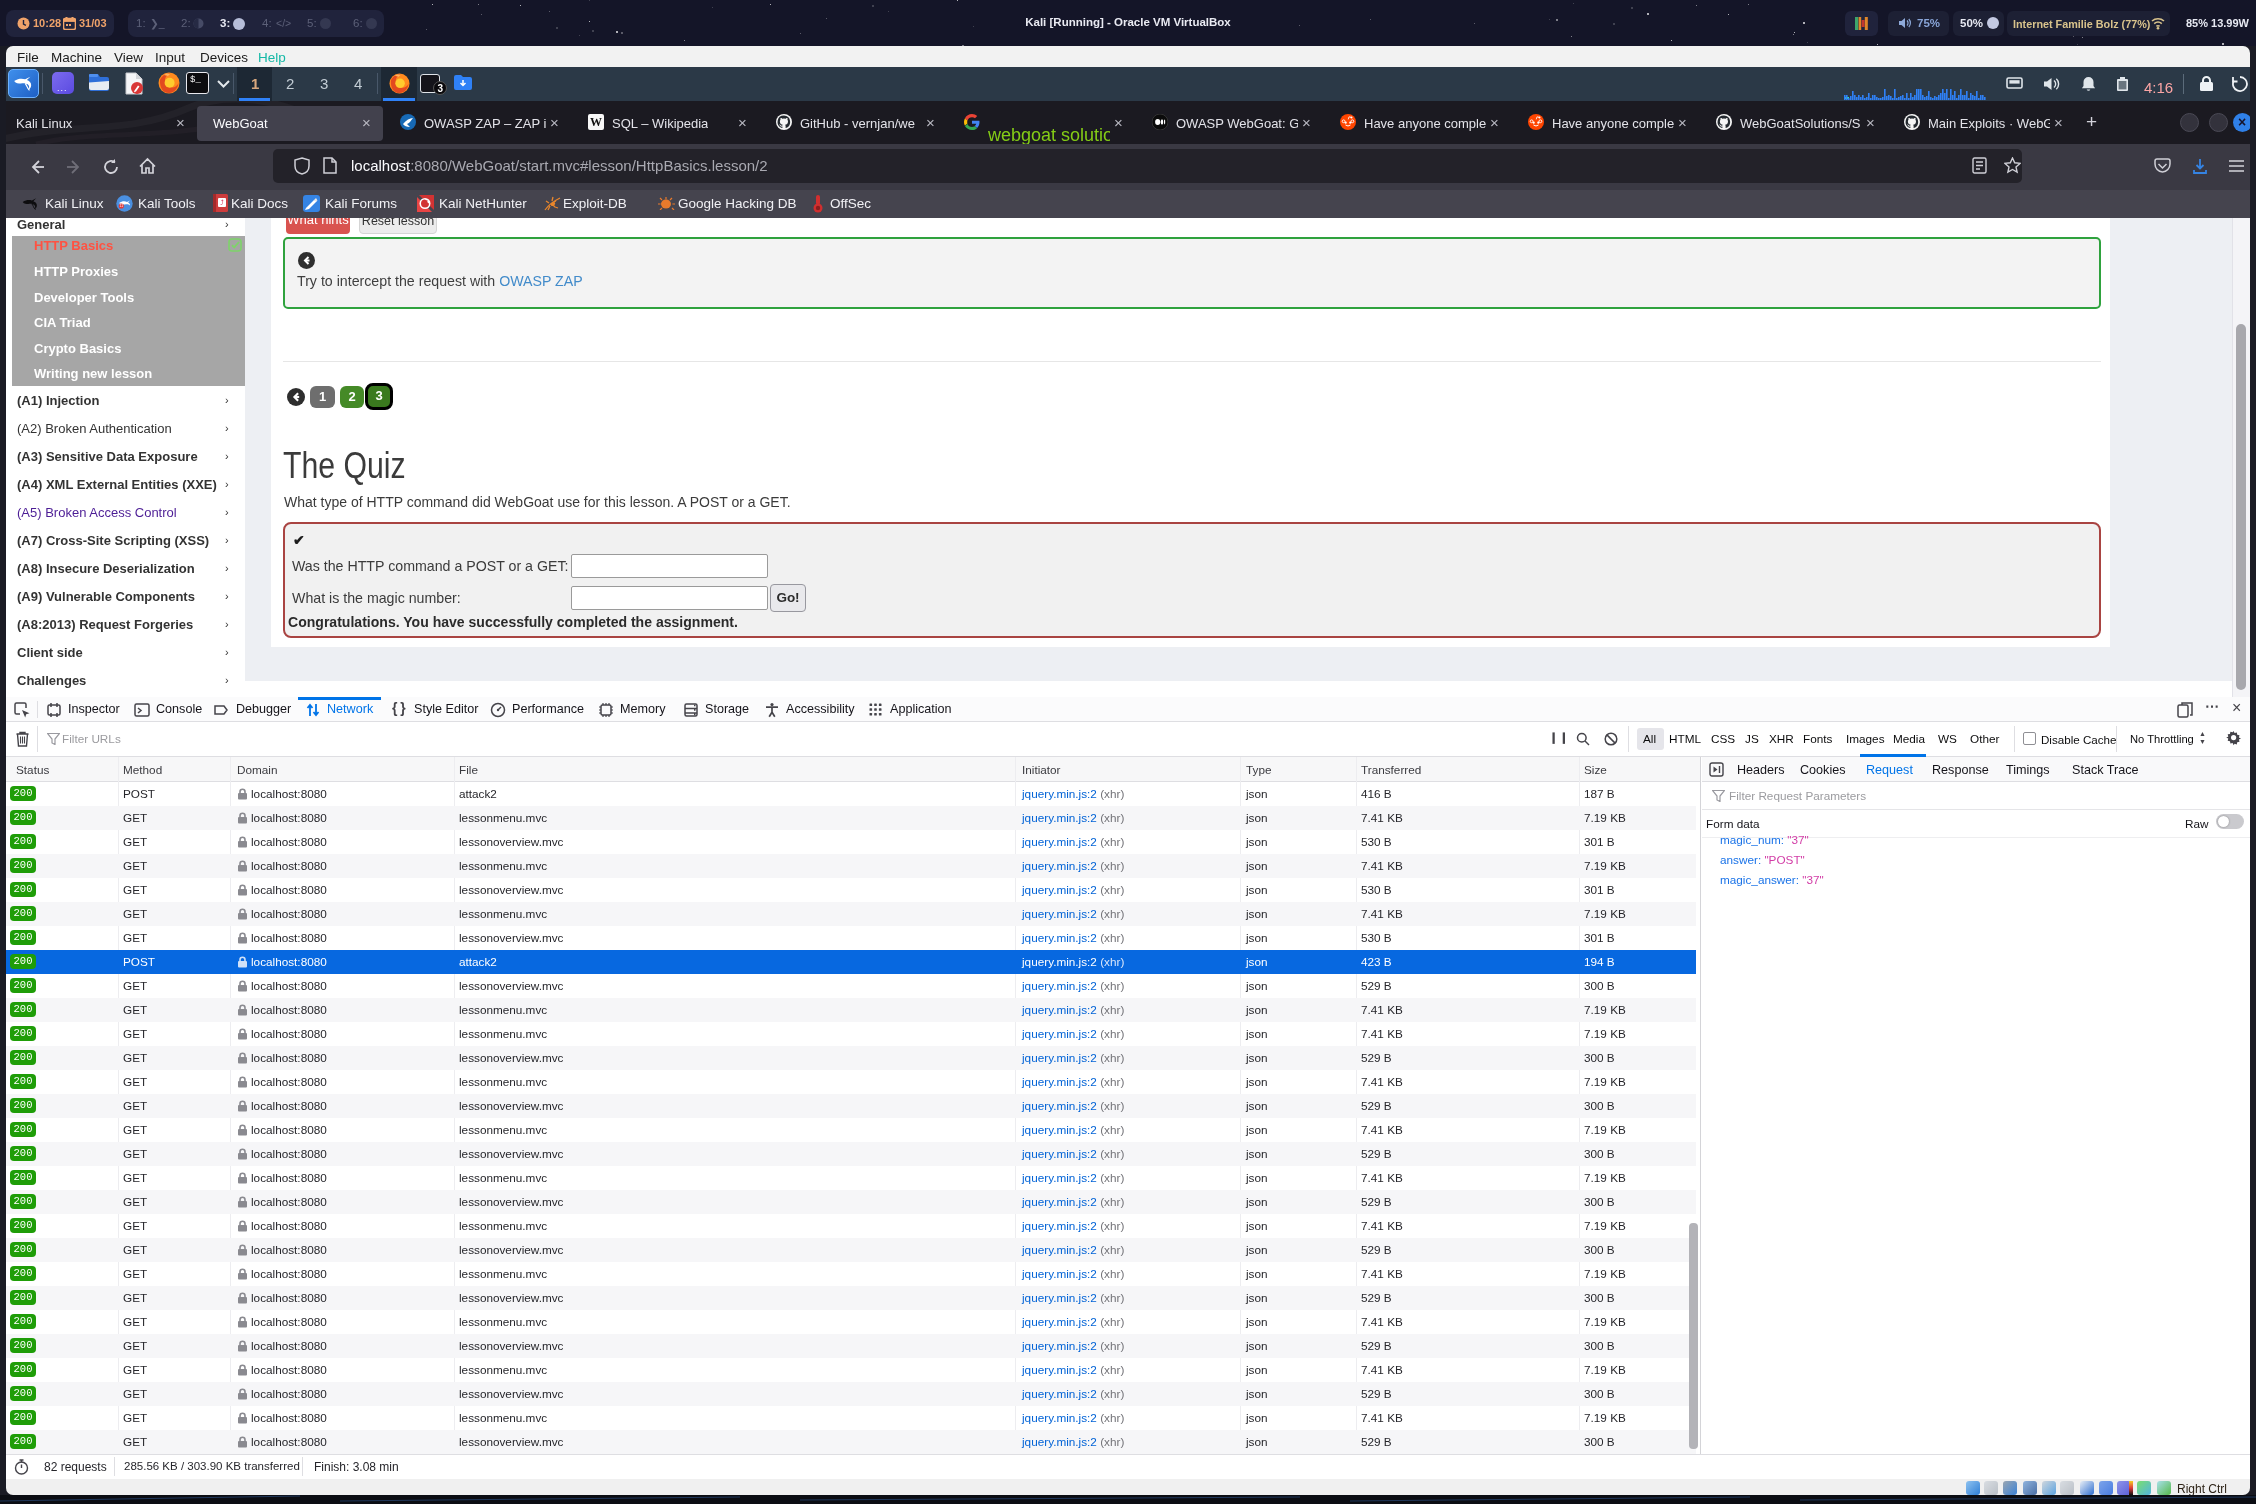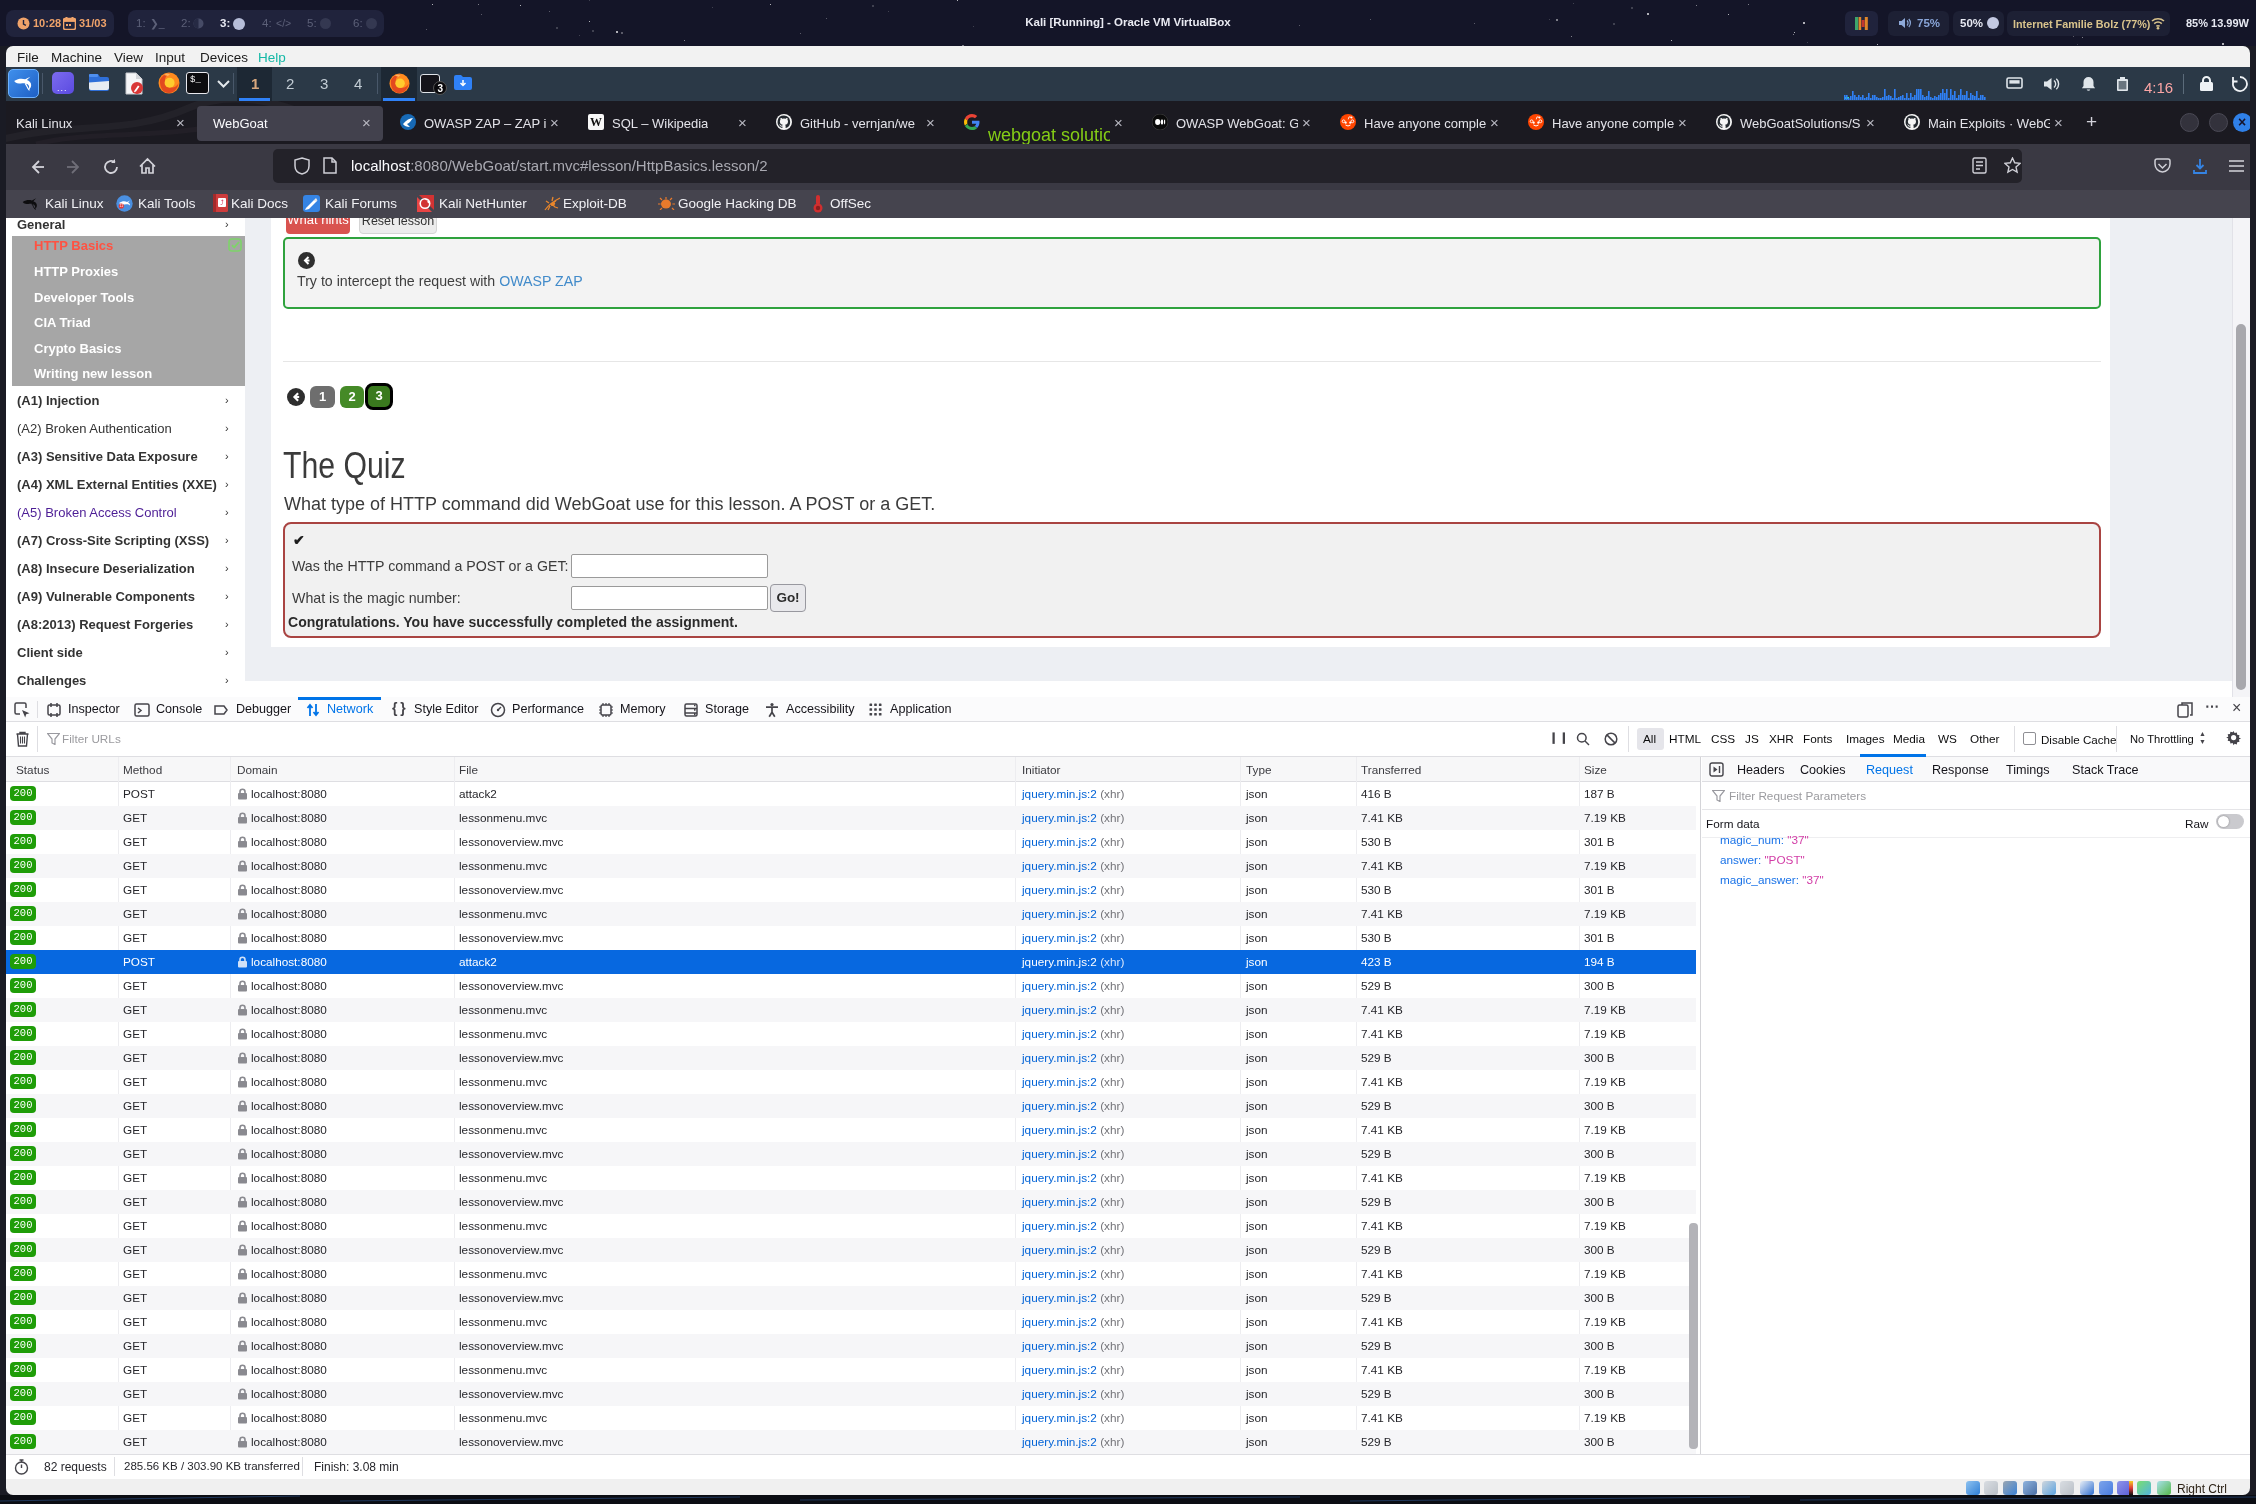--- a/index.html
+++ b/index.html
@@ -508,21 +508,21 @@
 <div class="abs" style="left:277px;top:143px;width:1818px;height:1px;background:#e6e6e6"></div>
 <svg class="abs" style="left:281px;top:170px" width="18" height="18" viewBox="0 0 17 17">
         <circle cx="8.5" cy="8.5" r="8.5" fill="#2e2e2e"></circle>
         <path d="M10.5 5L7 8.5l3.5 3.5" stroke="#fff" stroke-width="2" fill="none"></path>
         <path d="M7 8.5h4.5" stroke="#fff" stroke-width="2"></path>
       </svg>
 <div class="abs" style="left:304px;top:168px;width:25px;height:22px;background:#6e6e6e;border-radius:6px;color:#fff;font-size:13px;font-weight:bold;text-align:center;line-height:22px">1</div>
 <div class="abs" style="left:334px;top:168px;width:24px;height:22px;background:#458a27;border-radius:6px;color:#fff;font-size:13px;font-weight:bold;text-align:center;line-height:22px">2</div>
 <div class="abs" style="left:359px;top:165px;width:28px;height:27px;background:#3a7a1e;border:3.5px solid #000;border-radius:8px;color:#fff;font-size:13px;font-weight:bold;text-align:center;line-height:20px">3</div>
 <div class="txt" style="left:277px;top:227px;font-size:36px;color:#3b3b3b;transform:scaleX(0.84);transform-origin:0 0">The Quiz</div>
-<div class="txt" style="left:278px;top:276px;font-size:18px;color:#3b3b3b">What type of HTTP command did WebGoat use for this lesson. A POST or a GET.</div>
+<div class="txt" style="left:278px;top:276px;font-size:14px;color:#3b3b3b">What type of HTTP command did WebGoat use for this lesson. A POST or a GET.</div>
 <div class="abs" style="left:277px;top:304px;width:1818px;height:116px;background:#f1f1f1;border:2px solid #a94442;border-radius:8px"></div>
 <div class="txt" style="left:287px;top:314px;font-size:14px;font-weight:bold;color:#1c1c1c">✔</div>
 <div class="txt" style="left:286px;top:340px;font-size:14.2px;color:#3b3b3b">Was the HTTP command a POST or a GET:</div>
 <div class="abs" style="left:565px;top:336px;width:197px;height:24px;background:#fff;border:1px solid #9a9a9a;border-radius:2px"></div>
 <div class="txt" style="left:286px;top:372px;font-size:14.2px;color:#3b3b3b">What is the magic number:</div>
 <div class="abs" style="left:565px;top:368px;width:197px;height:24px;background:#fff;border:1px solid #9a9a9a;border-radius:2px"></div>
 <div class="abs" style="left:764px;top:366px;width:36px;height:28px;background:#e9e9ec;border:1px solid #98989f;border-radius:4px;color:#2b2b2b;font-size:13.5px;font-weight:bold;text-align:center;line-height:26px">Go!</div>
 <div class="txt" style="left:282px;top:396px;font-size:14.05px;font-weight:bold;color:#2b2b2b">Congratulations. You have successfully completed the assignment.</div>
 <div class="abs" style="left:2226px;top:0;width:18px;height:479px;background:#f4f4f7;border-left:1px solid #e2e2e8"></div>
 <div class="abs" style="left:2230px;top:106px;width:10px;height:366px;background:#a8a8ad;border-radius:5px"></div>

